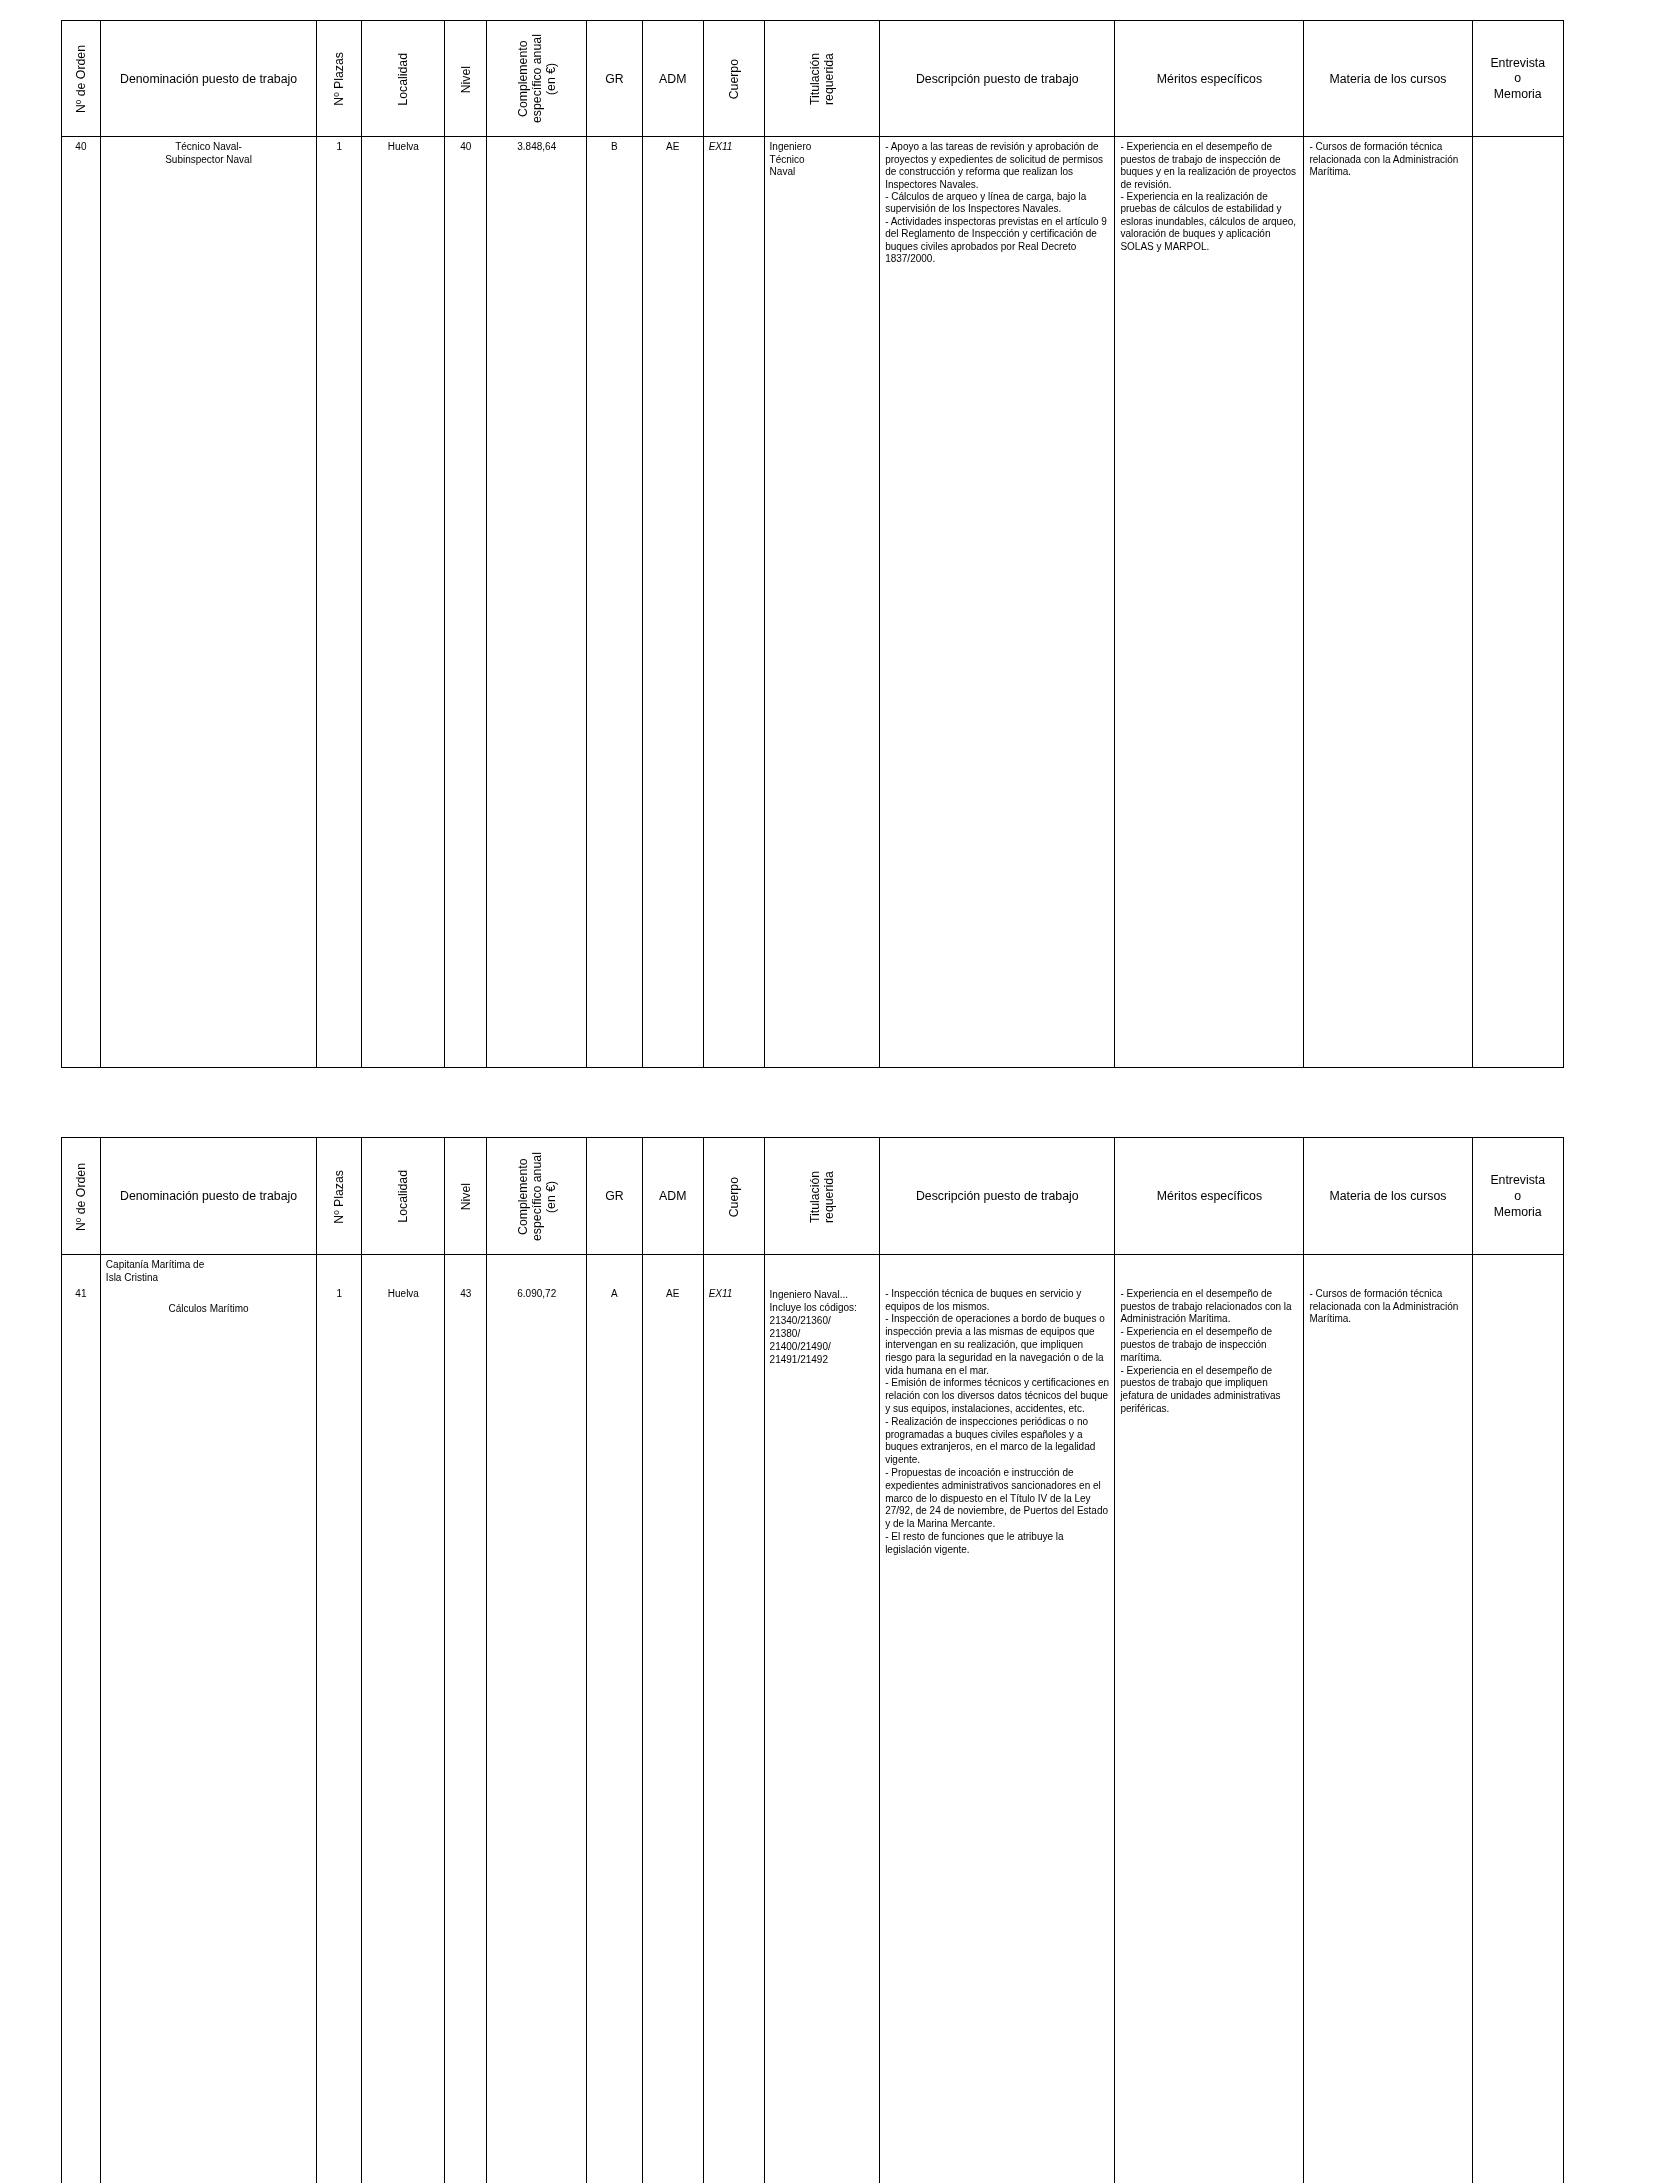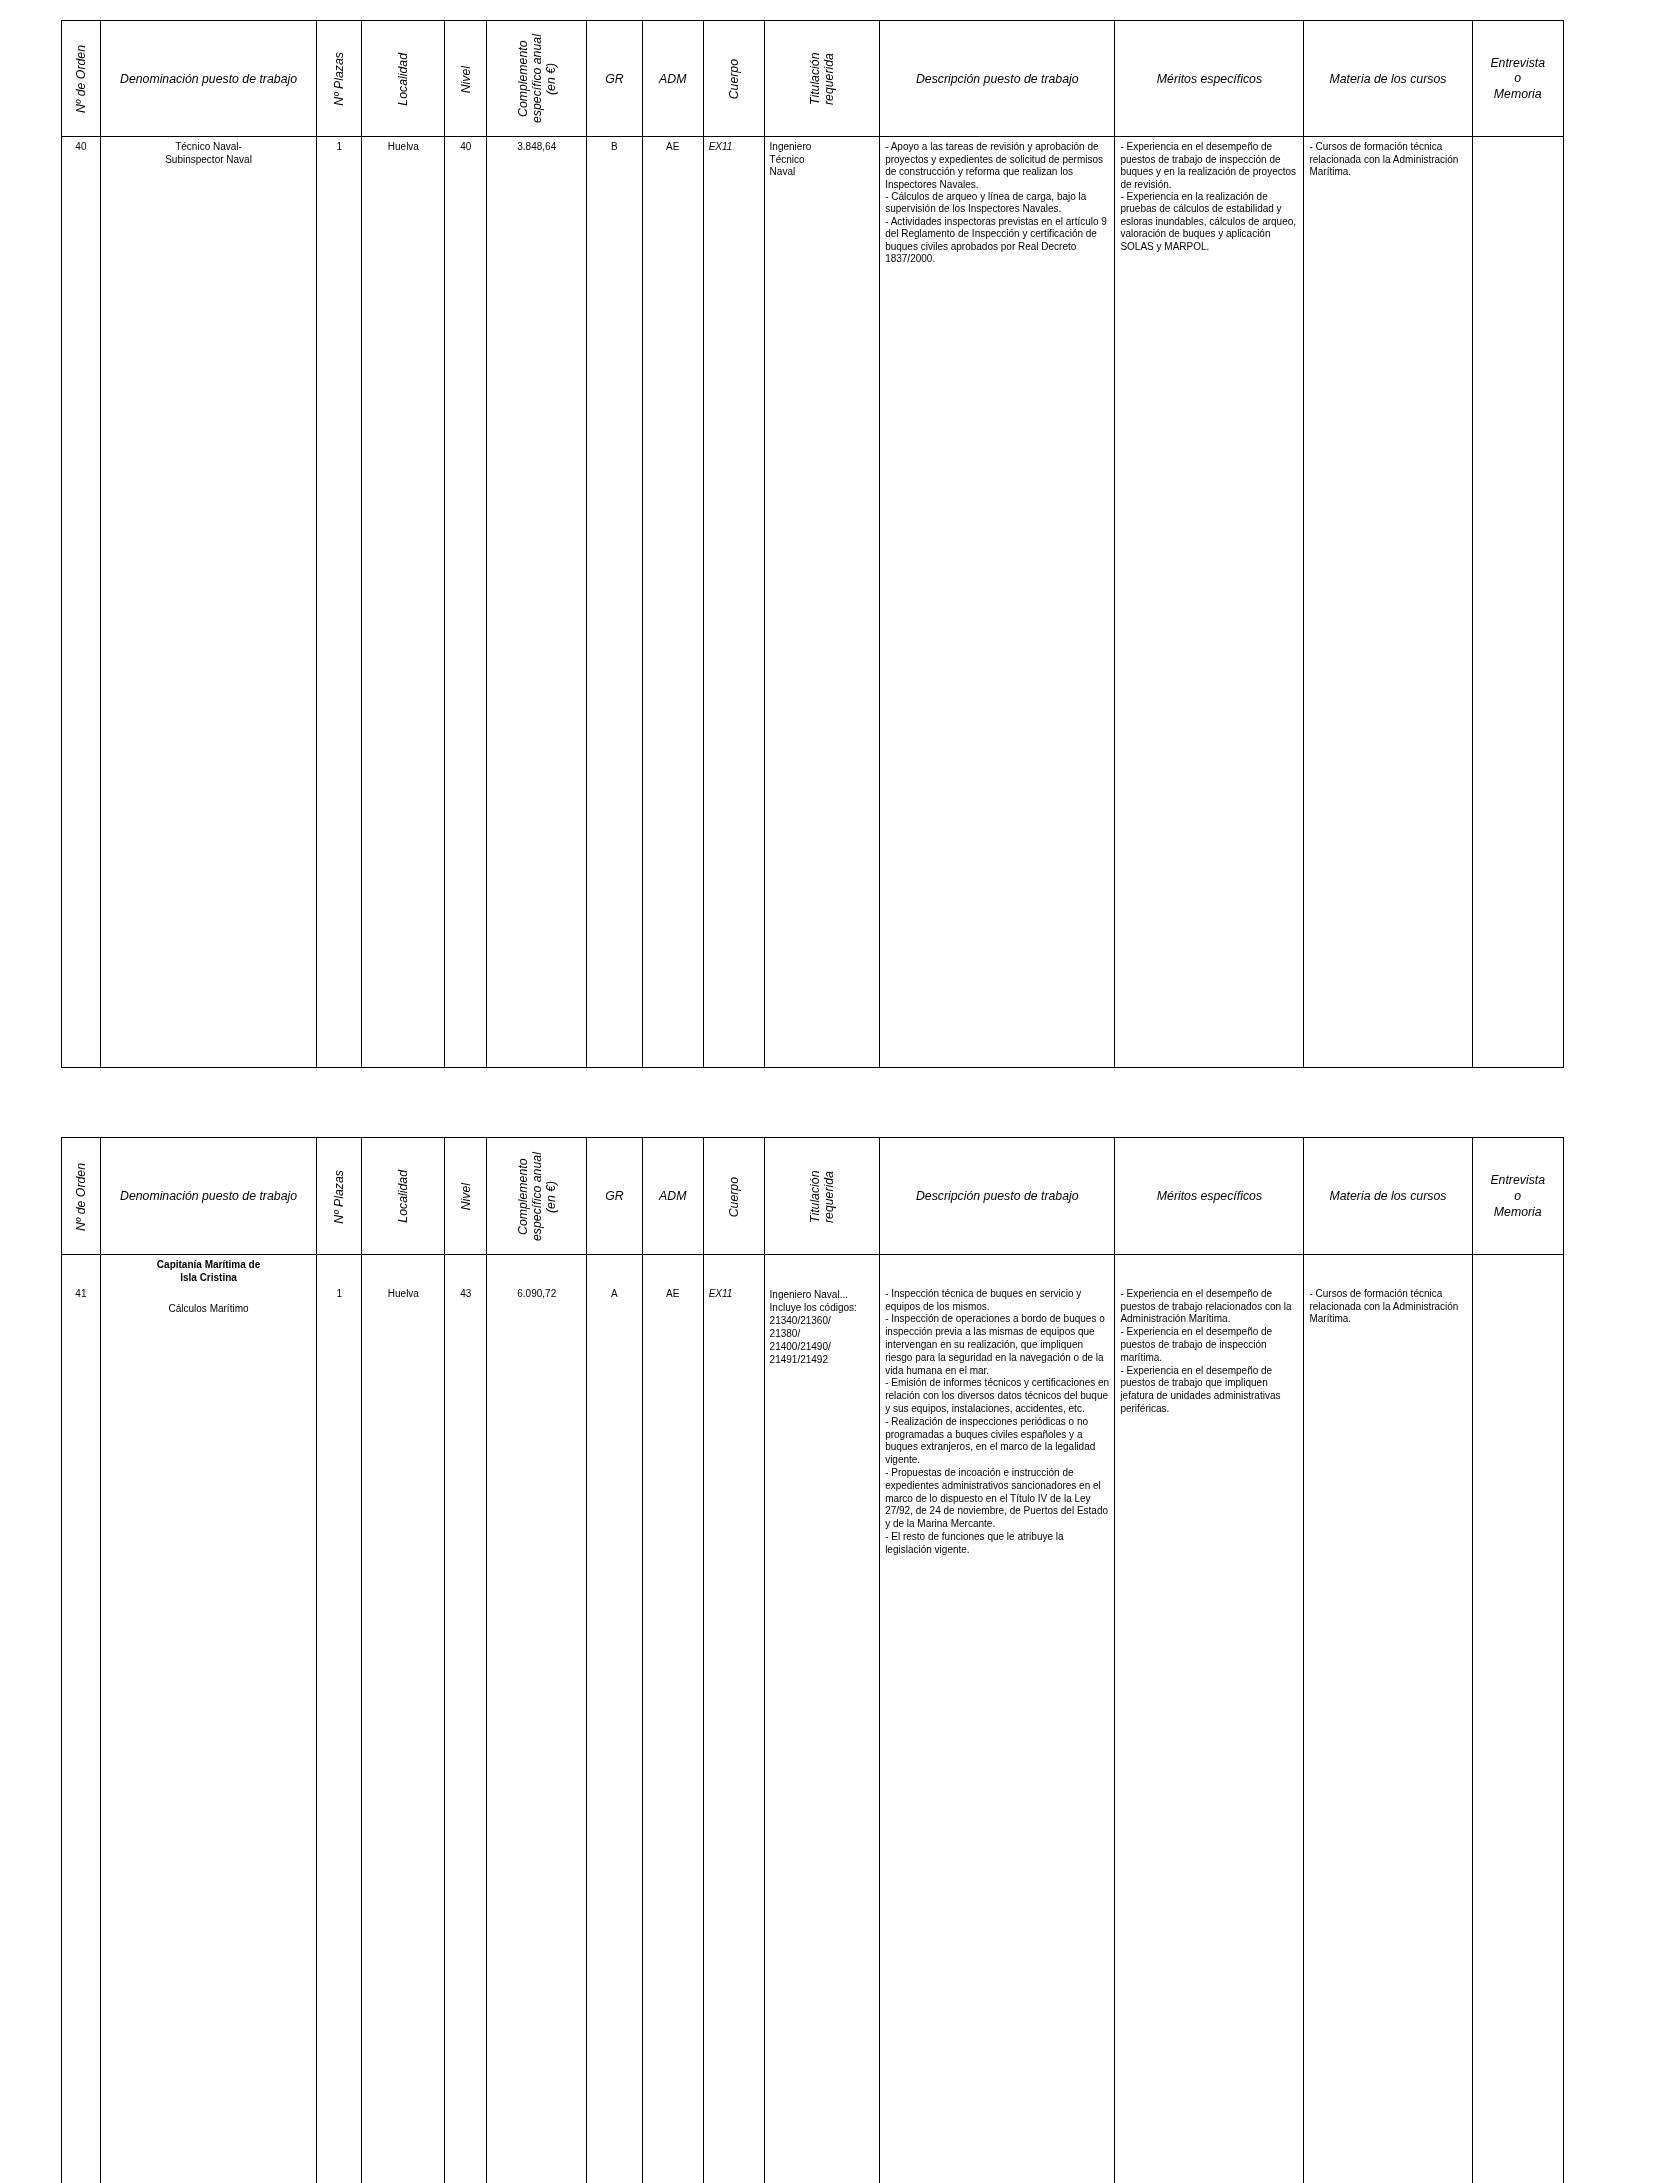--- a/index.html
+++ b/index.html
@@ -33,21 +33,20 @@
     font-size: 10px;
     line-height: 1.24;
     font-weight: normal;
   }
   
   .hdr td {
     height: 108px;
     vertical-align: middle;
     text-align: center;
     font-size: 12.3px;
-    font-style: italic;
   }
   .vtxt {
     writing-mode: vertical-rl;
     transform: rotate(180deg);
     white-space: nowrap;
     margin: 0 auto;
     line-height: 1.15;
     text-align: center;
   }
   .vtxt.two {
@@ -61,22 +60,21 @@
   
   .body-row td {
     height: 923px;
   }
   .body-row.second td {
     height: 981px;
   }
   .c-center { text-align: center; }
   .c-left { text-align: left; font-style: italic; }
   .subtitle {
-    text-align: center;
-    font-weight: bold;
+    font-weight: normal;
     line-height: 1.25;
     margin-bottom: 19px;
   }
   .cell-para {
     white-space: pre-line;
     line-height: 1.28;
   }
   .nowrap-pre {
     white-space: pre-line;
     line-height: 1.3;

